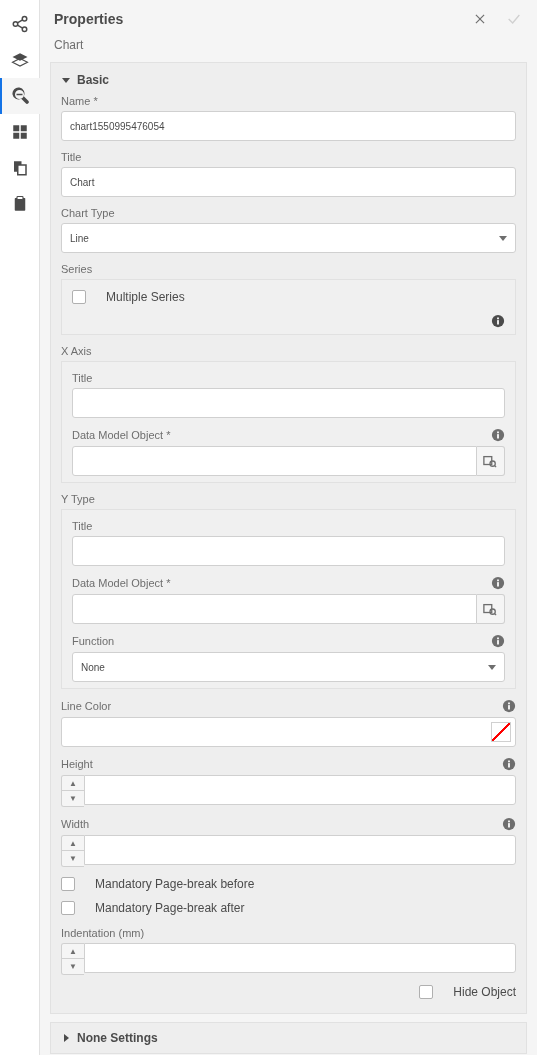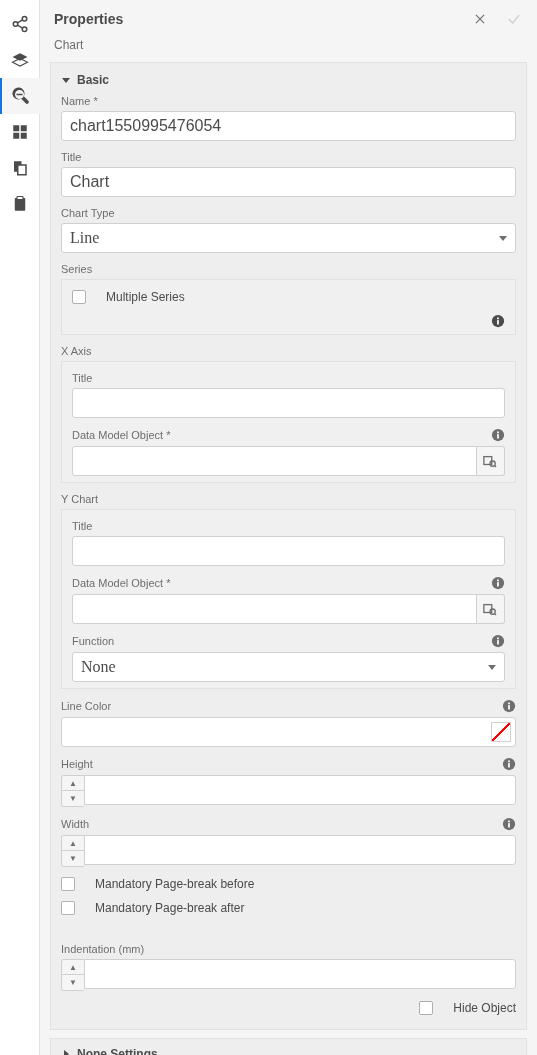--- a/index.html
+++ b/index.html
@@ -112,34 +112,34 @@
   .field-label .info {
     width:14px;height:14px;display:flex;align-items:center;justify-content:center;
   }
   .text-input, .select-input {
     width: 100%;
     height: 30px;
     background: #fff;
     border: 1px solid #d0d0d0;
     border-radius: 3px;
     padding: 0 8px;
-    font-size: 16px;
+    font-size: 10px;
     color: #4b4b4b;
     outline: none;
   }
   .select-wrap {
     position: relative;
   }
   .select-wrap .chev {
     position:absolute;
     right:8px; top:50%; transform:translateY(-50%);
     pointer-events:none;
     color:#6e6e6e;
   }
-  .select-input { appearance:none;font-family:Liberation Serif, serif; -webkit-appearance:none; }
+  .select-input { appearance:none; -webkit-appearance:none; }
   .sub-box {
     background: #f0f0f0;
     border: 1px solid #e1e1e1;
     padding: 10px 10px 6px 10px;
     margin-top: 4px;
   }
   .checkbox-row {
     display:flex;
     align-items:center;
     gap:20px;
@@ -380,21 +380,21 @@
                     <line x1="13" y1="13" x2="15" y2="15"></line>
                   </svg>
               </div>
             </div>
           </div>
         </div>
       </div>
 
       <div class="field">
         <div class="field-label">
-            <span>Y Chart</span>
+            <span>Y Type</span>
           </div>
         <div class="sub-box">
           <div class="field">
             <div class="field-label">
                 <span>Title</span>
               </div>
             <input class="text-input" value="" style="">
           </div>
           <div class="field">
             <div class="field-label">
@@ -495,21 +495,21 @@
           </div>
           <input class="text-input" value="" style="">
         </div>
       </div>
 
       <div class="checkbox-row">
         <div class="checkbox"></div>
         <span>Mandatory Page-break before</span>
       </div>
 
-      <div class="checkbox-row" style="margin-bottom:28px;">
+      <div class="checkbox-row" style="margin-bottom:12px;">
         <div class="checkbox"></div>
         <span>Mandatory Page-break after</span>
       </div>
 
       <div class="field">
         <div class="field-label">
             <span>Indentation (mm)</span>
           </div>
         <div class="spinner-row">
           <div class="spinner-btns">

